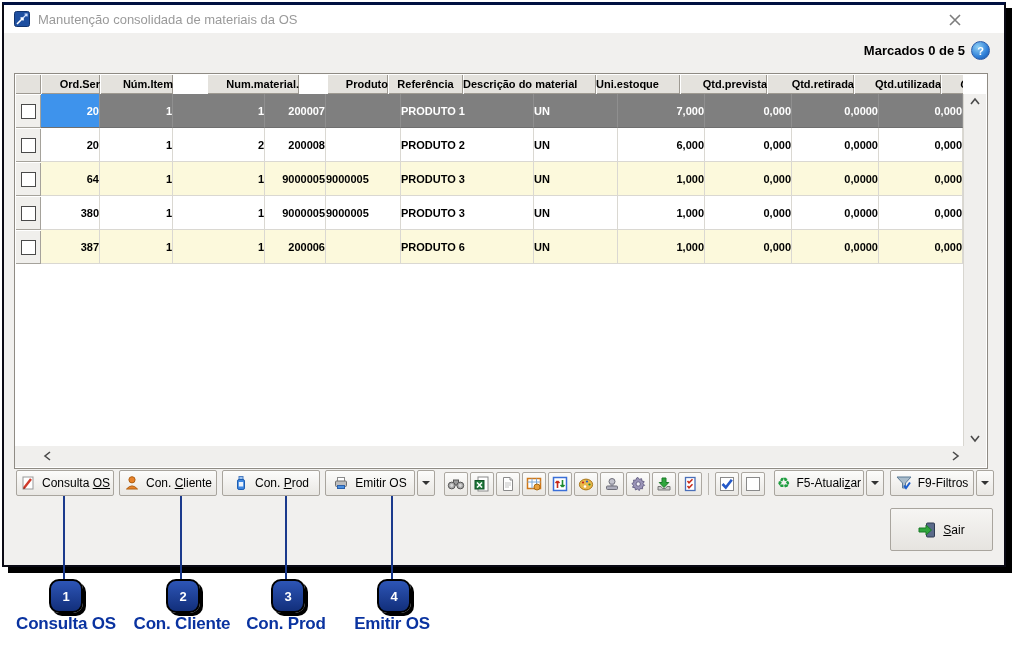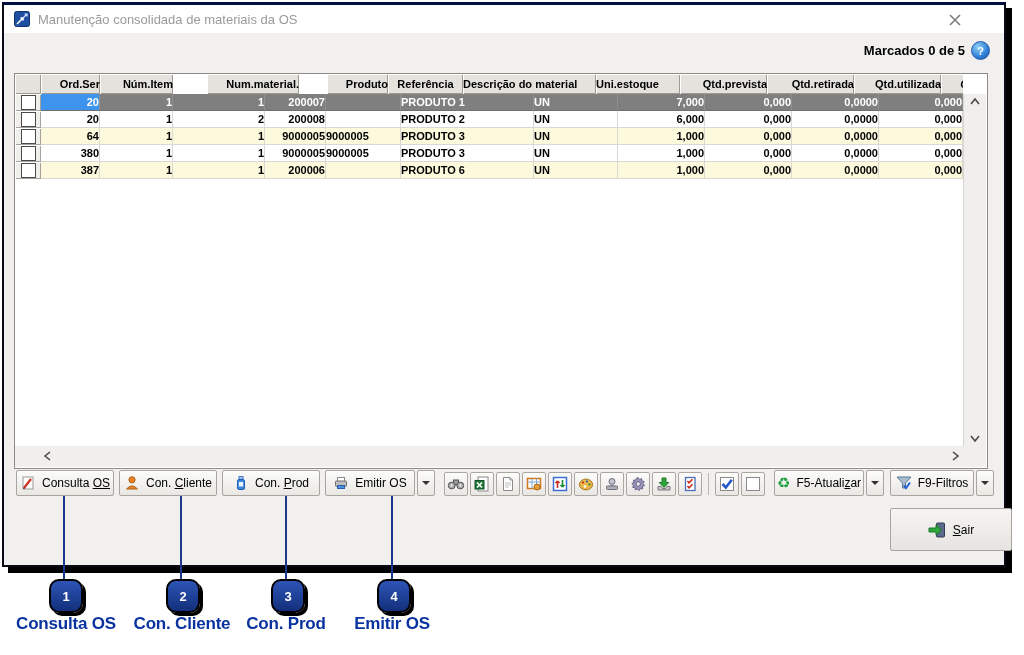--- a/index.html
+++ b/index.html
@@ -17,21 +17,21 @@
                 font-weight:bold;font-size:13px;color:#000}
   .help-ball{width:17px;height:17px;border-radius:50%;
              background:radial-gradient(circle at 35% 30%,#8fd0f5,#2f7fd8 60%,#174f9e);
              border:1px solid #2a5aa8;color:#fff;font-weight:bold;font-size:11px;
              display:flex;align-items:center;justify-content:center}
 
   
   .grid-wrap{position:absolute;left:10px;top:68px;width:972px;height:394px;background:#fff;
              border:1px solid #8f8b84}
   .grid-data{position:absolute;left:0;top:0;width:948px;height:372px;background:#fff;overflow:hidden}
-  .trow{display:flex;height:17px}
+  .trow{display:flex;height:34px}
   .thead{display:flex;height:20px}
   .cell{box-sizing:border-box;font-size:11px;font-weight:bold;overflow:hidden;white-space:nowrap;
         display:flex;align-items:center}
   .hc{background:#E4E2DD;color:#000;
       box-shadow:inset 1px 1px 0 #ffffff, inset -1px -1px 0 #9e9a92}
   .dc{border-right:1px solid #DAD8D2;border-bottom:1px solid #DAD8D2;color:#000;background:#fff}
   .stripe .dc{background:#FCF9DC}
   .sel .dc{background:#7F7F7F;color:#fff;border-right-color:#8f8f8f;border-bottom-color:#6f6f6f}
   .sel .dc.selblue{background:#3E93EC}
   .cbcell{box-sizing:border-box;background:#F0EFEC;display:flex;align-items:center;justify-content:center;
@@ -55,21 +55,21 @@
   .cmd u{text-decoration:underline}
   .dd{width:18px}
   .dd .tri{width:0;height:0;border-left:4px solid transparent;border-right:4px solid transparent;
            border-top:4px solid #333}
   .tools{position:absolute;left:440px;top:466px;height:25px;display:flex;align-items:center;gap:2px}
   .tool{width:24px;height:24px;box-sizing:border-box;background:linear-gradient(#FCFCFB,#E9E7E3);
         border:1px solid #ACA8A1;border-radius:2px;display:flex;align-items:center;justify-content:center;padding:0}
   .vsep{width:1px;height:22px;background:#B9B6B0;margin:0 4px}
   .glyph{font-family:"DejaVu Sans",sans-serif;font-size:15px;line-height:1}
 
-  .sair{position:absolute;left:886px;top:503px;width:122px;height:43px;box-sizing:border-box;
+  .sair{position:absolute;left:886px;top:503px;width:103px;height:43px;box-sizing:border-box;
         background:linear-gradient(#F6F5F3,#E6E4E0);border:1px solid #A9A59E;border-radius:2px;
         display:flex;align-items:center;justify-content:center;gap:7px;font-size:12px;color:#000}
 
   
   .conn{position:absolute;width:2px;height:88px;top:496px;background:#1B3A8C;z-index:30}
   .badge{position:absolute;top:579px;width:30px;height:30px;border-radius:10px;z-index:31;
          background:linear-gradient(#2d55b6,#122f7b);border:2px solid #000;box-shadow:3px 3px 0 #000;
          display:flex;align-items:center;justify-content:center;color:#fff;font-weight:bold;font-size:13px}
   .anno-label{position:absolute;top:614px;transform:translateX(-50%);white-space:nowrap;
               color:#0A33A0;font-weight:bold;font-size:17px;letter-spacing:-0.2px}

